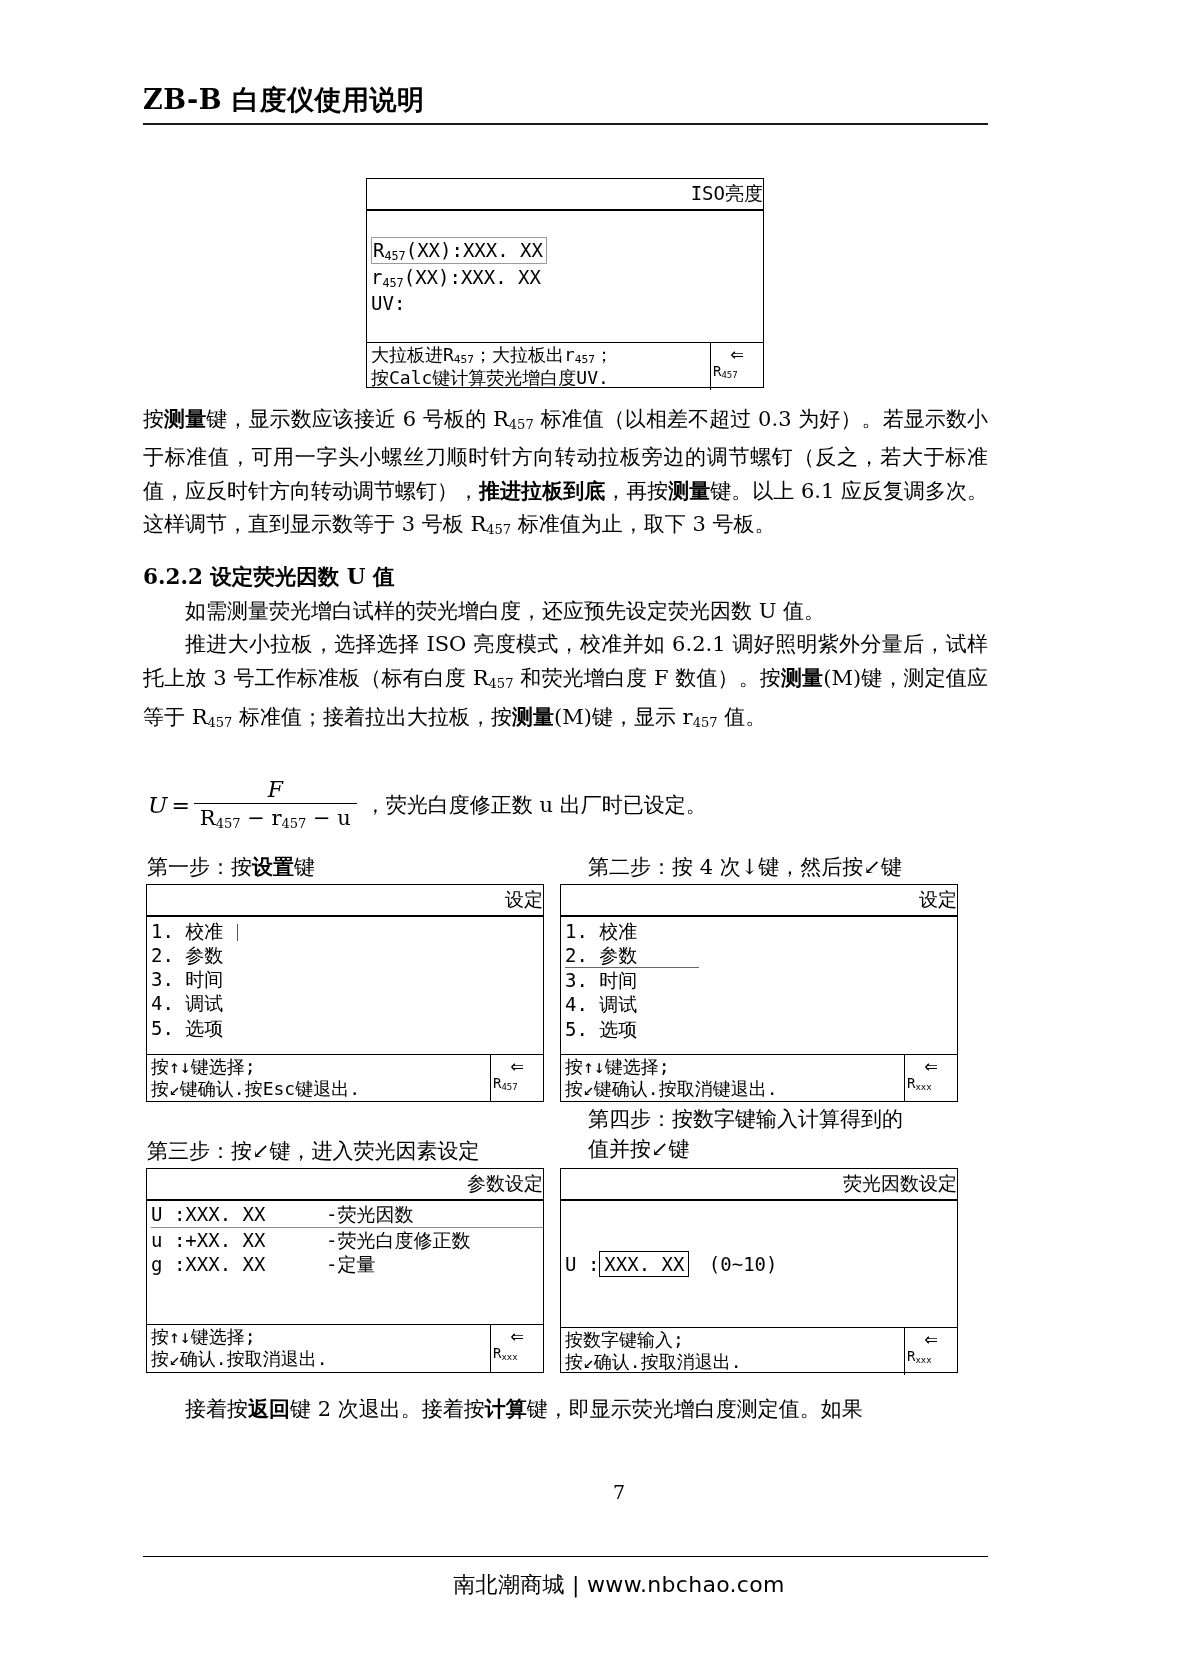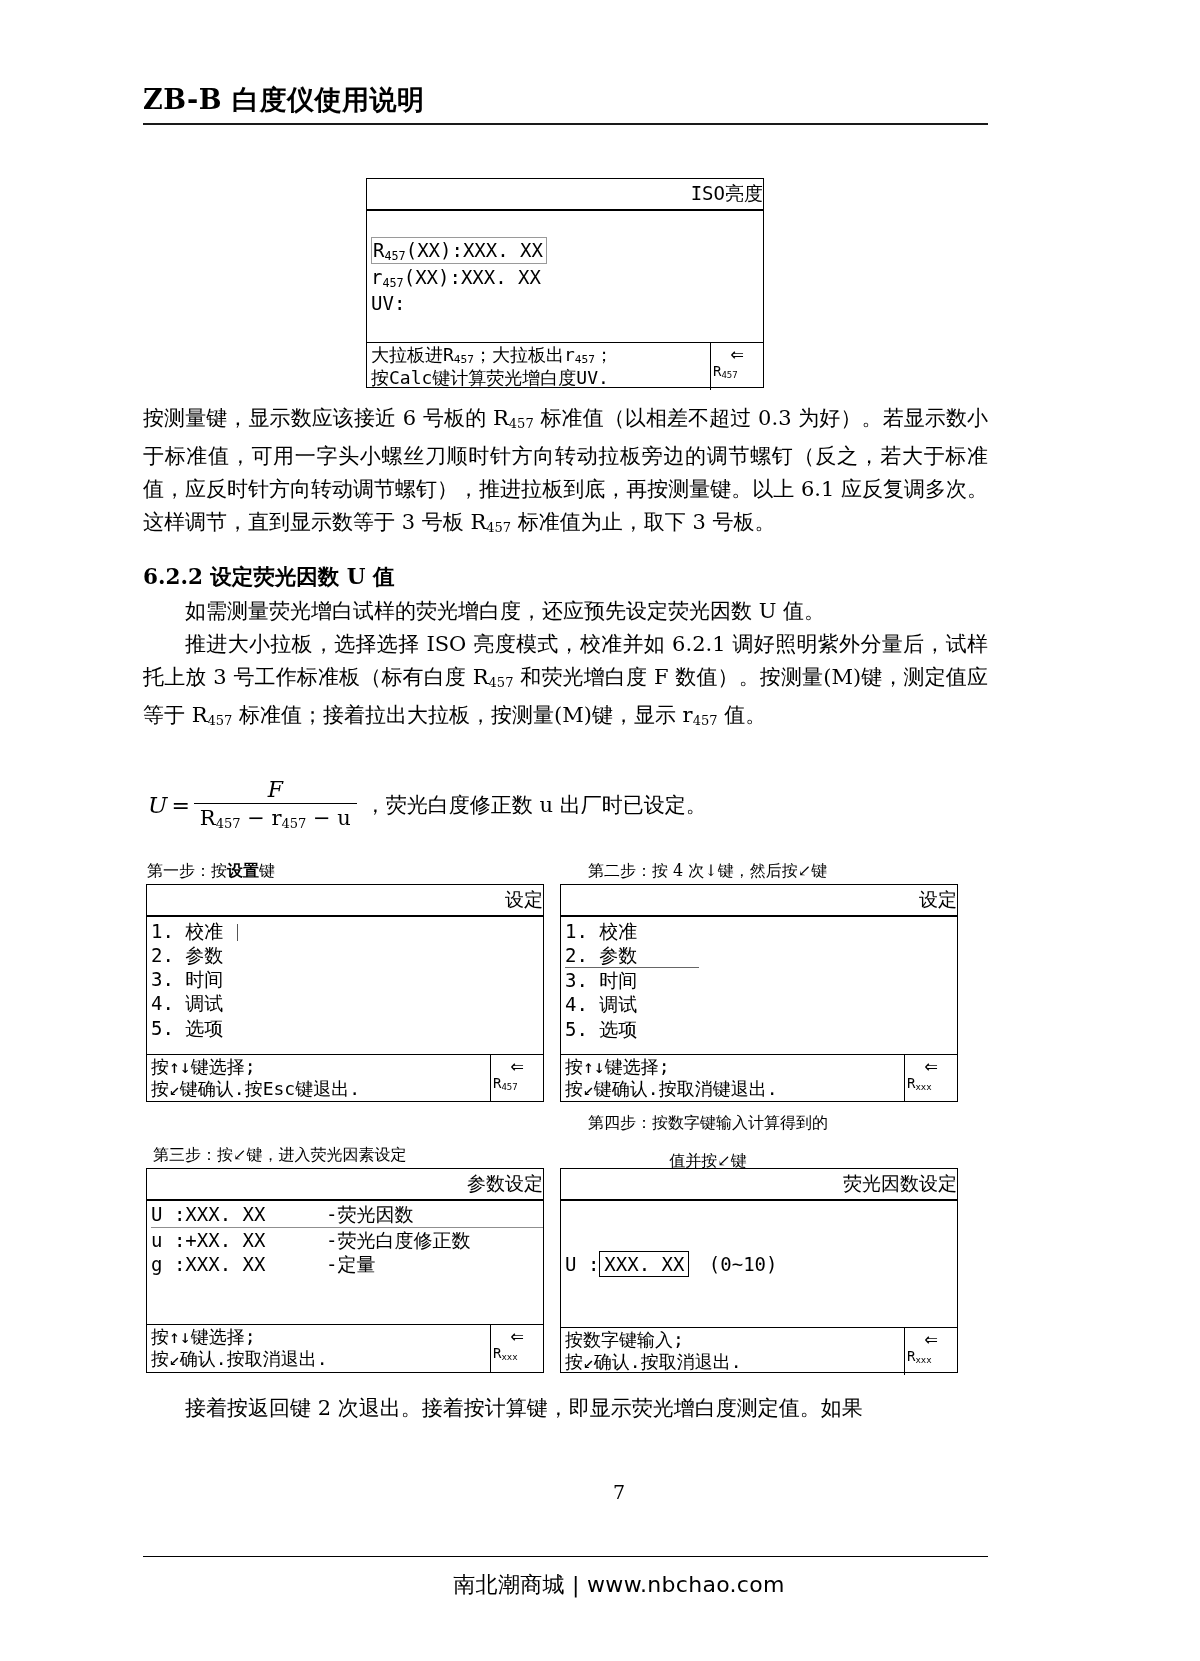--- a/index.html
+++ b/index.html
@@ -129,38 +129,37 @@
 
   
   .para {
     position: absolute;
     font-family: "DejaVu Serif", "Liberation Serif", serif;
     font-size: 21px;
     line-height: 33px;
     text-align: justify;
     text-justify: inter-ideograph;
   }
-  .para b { font-weight: normal; }
+  .para b { font-weight: bold; }
 
   .heading {
     position: absolute;
     font-family: "DejaVu Serif", "Liberation Serif", serif;
     font-weight: bold;
     font-size: 21.5px;
     line-height: 30px;
     white-space: nowrap;
   }
 
   .steplabel {
     position: absolute;
     font-family: "DejaVu Serif", "Liberation Serif", serif;
-    font-size: 16px;
-    line-height: 38px;
-    white-space: nowrap;
-    text-align: center;
+    font-size: 21px;
+    line-height: 30px;
+    white-space: nowrap;
   }
   .steplabel b { font-weight: bold; }
 
   
   .formula {
     position: absolute;
     font-family: "DejaVu Serif", "Liberation Serif", serif;
     font-size: 21px;
     display: flex;
     align-items: center;
@@ -326,21 +325,21 @@
         <span class="keylabel"><span>R</span><sub>xxx</sub></span>
       </div>
     </div>
   </div>
 
   <div class="steplabel" style="left:588px; top:1104px;">
     <div>第四步：按数字键输入计算得到的</div>
     <div>值并按↙键</div>
   </div>
 
-  <div class="steplabel" style="left:153px; top:1136px;">
+  <div class="steplabel" style="left:147px; top:1136px;">
     <span>第三步：按↙键，进入荧光因素设定</span>
   </div>
 
   <div class="lcd" style="left:146px; top:1168px; width:398px; height:205px;">
     <div class="lcd-title">参数设定</div>
     <div class="lcd-body" style="height:120px; padding-top:1px;">
       <div style="border-bottom:1.1px solid #8f8f8f; display:flex; padding-bottom:1px;">
         <span style="display:inline-block;width:175px;">U  :XXX. XX</span>
           <span>-荧光因数</span>
       </div>

